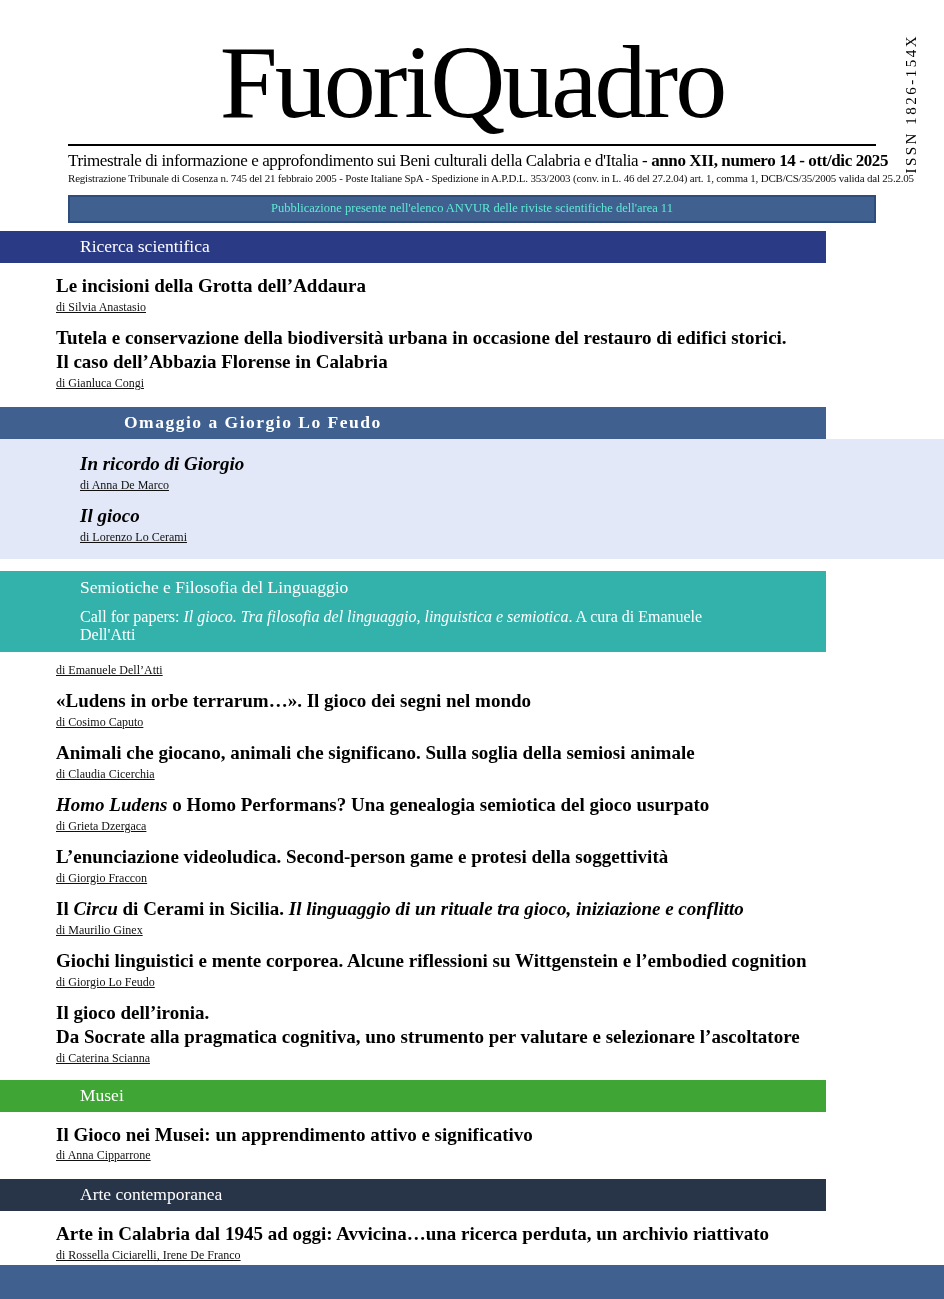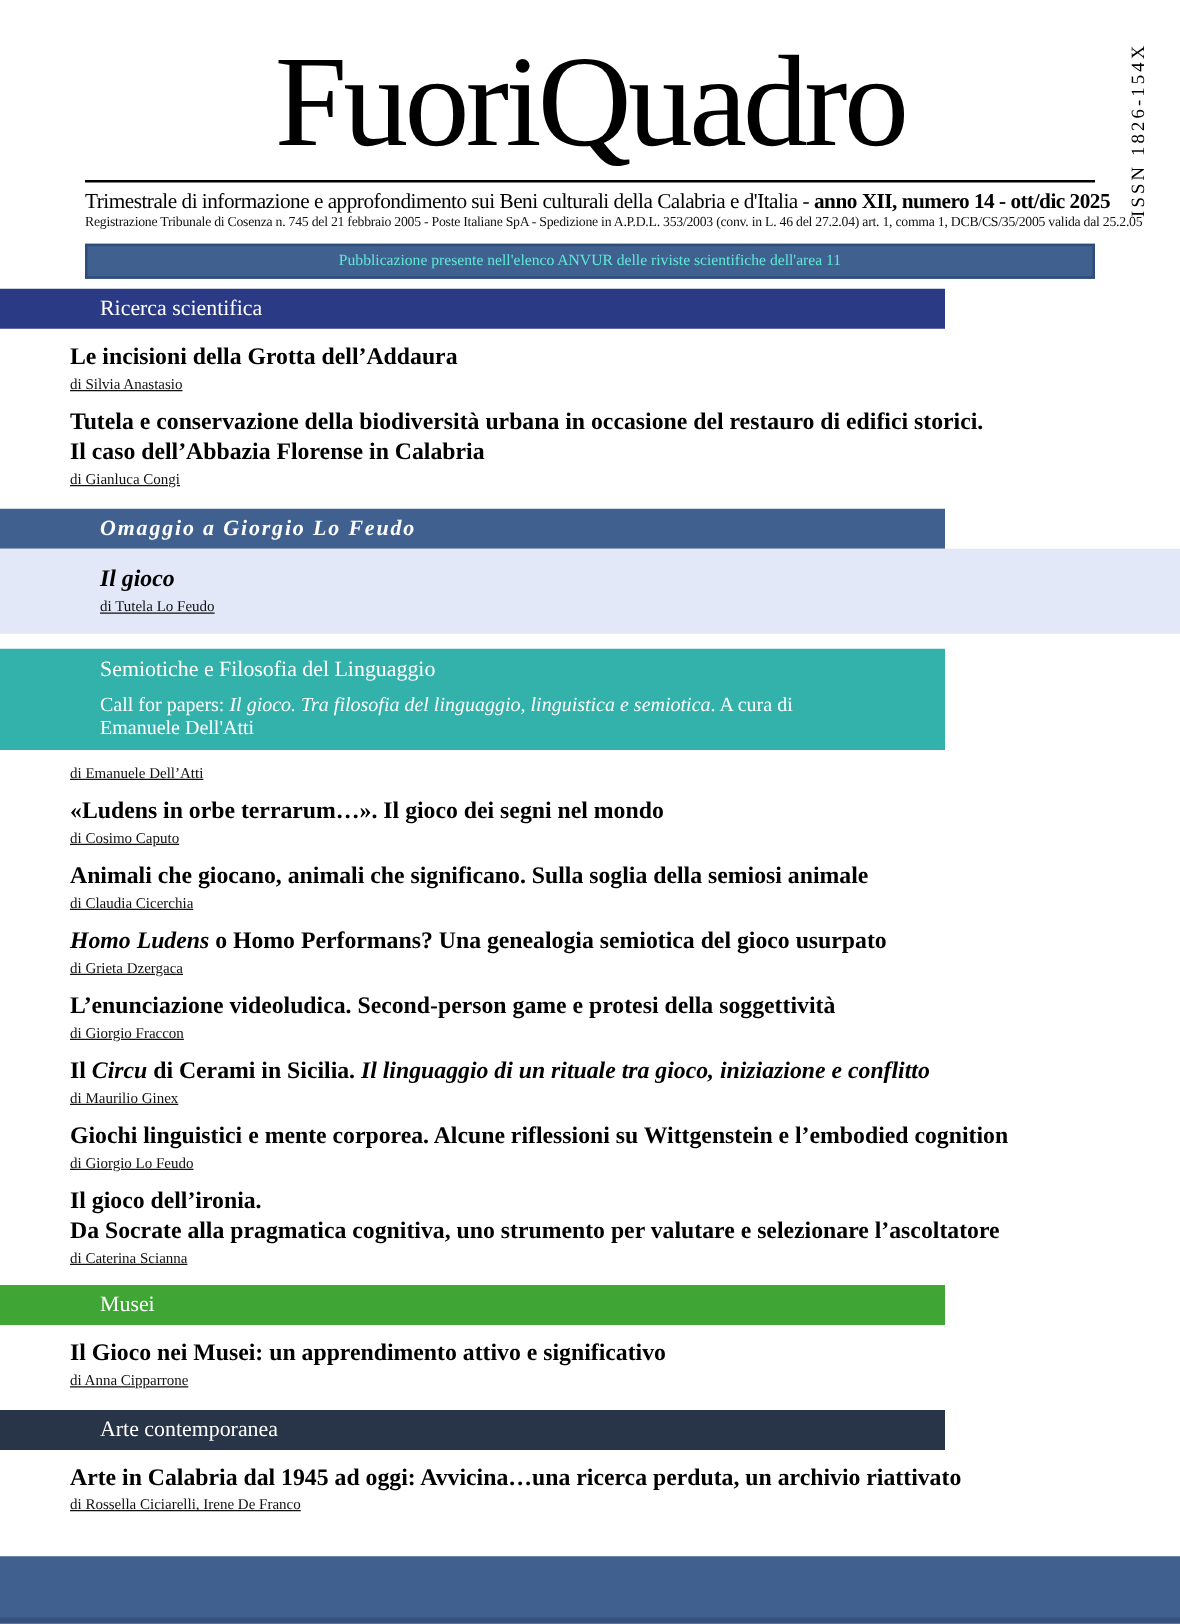--- a/index.html
+++ b/index.html
@@ -15,28 +15,28 @@
   .mast-title{font-size:104px;line-height:1.08;text-align:center;letter-spacing:-3px;font-weight:normal;color:#000;}
   .issn-vertical{position:absolute;top:34px;right:24px;writing-mode:vertical-rl;transform:rotate(180deg);
                  font-size:15px;letter-spacing:2.5px;color:#000;}
   .mast-rule{border:none;border-top:2px solid #000;margin-top:6px;}
   .mast-subtitle{margin-top:5px;font-size:17px;letter-spacing:-0.4px;white-space:nowrap;color:#000;}
   .mast-reg{margin-top:1px;font-size:11px;letter-spacing:-0.2px;white-space:nowrap;color:#111;}
   .anvur-banner{margin:11px 68px 0 68px;background:var(--steel);border:2px solid var(--steel-border);
                 color:#5eead4;text-align:center;font-size:12.5px;padding:4px 0 5px 0;}
 
   
-  .bar{width:756px;color:#fff;padding:5px 68px 6px 80px;}
+  .bar{width:826px;color:#fff;padding:5px 68px 6px 80px;}
   .bar .bar-label{font-size:17.5px;}
   .bar-navy{background:var(--navy);margin-top:8px;}
   .bar-steel{background:var(--steel);margin-top:14px;}
   .bar-teal{background:var(--teal);margin-top:12px;padding-top:6px;padding-bottom:8px;}
   .bar-green{background:var(--green);margin-top:12px;}
   .bar-dark{background:var(--dark);margin-top:14px;}
-  .script-label{font-style:italic;font-weight:bold;letter-spacing:1.5px;font-size:16.5px;}
+  .script-label{font-weight:bold;letter-spacing:1.5px;font-size:16.5px;margin-left:44px;}
   .callforpapers{font-size:16px;margin-top:10px;}
 
   
   .articles{padding:0 60px 2px 56px;}
   .band-light{background:var(--lightband);padding:2px 60px 14px 80px;margin:0;}
   .article{margin-top:11px;}
   .article-title{font-size:19px;font-weight:bold;line-height:1.26;white-space:pre-line;color:#000;}
   .article-author{font-size:12px;margin-top:2px;color:#111;text-decoration:underline;}
   .band-light .article-title{font-style:italic;}
 
@@ -71,22 +71,26 @@
 Il caso dell’Abbazia Florense in Calabria</span></div>
       <div class="article-author">di Gianluca Congi</div>
     </div>
   </div>
 
   <div class="bar bar-steel">
     <span class="bar-label script-label">Omaggio a Giorgio Lo Feudo</span>
   </div>
   <div class="band-light">
     <div class="article">
+      <div class="article-title"><span>In ricordo di Giorgio</span></div>
+      <div class="article-author">di Anna De Marco</div>
+    </div>
+    <div class="article">
       <div class="article-title"><span>Il gioco</span></div>
-      <div class="article-author">di Tutela Lo Feudo</div>
+      <div class="article-author">di Lorenzo Lo Cerami</div>
     </div>
   </div>
 
   <div class="bar bar-teal">
     <div class="bar-label">Semiotiche e Filosofia del Linguaggio</div>
     <div class="callforpapers"><span>Call for papers: </span><span style="font-style: italic;">Il gioco. Tra filosofia del linguaggio, linguistica e semiotica</span><span>. A cura di Emanuele Dell'Atti</span></div>
   </div>
   <div class="articles">
     <div class="article">
       <div class="article-author">di Emanuele Dell’Atti</div>

